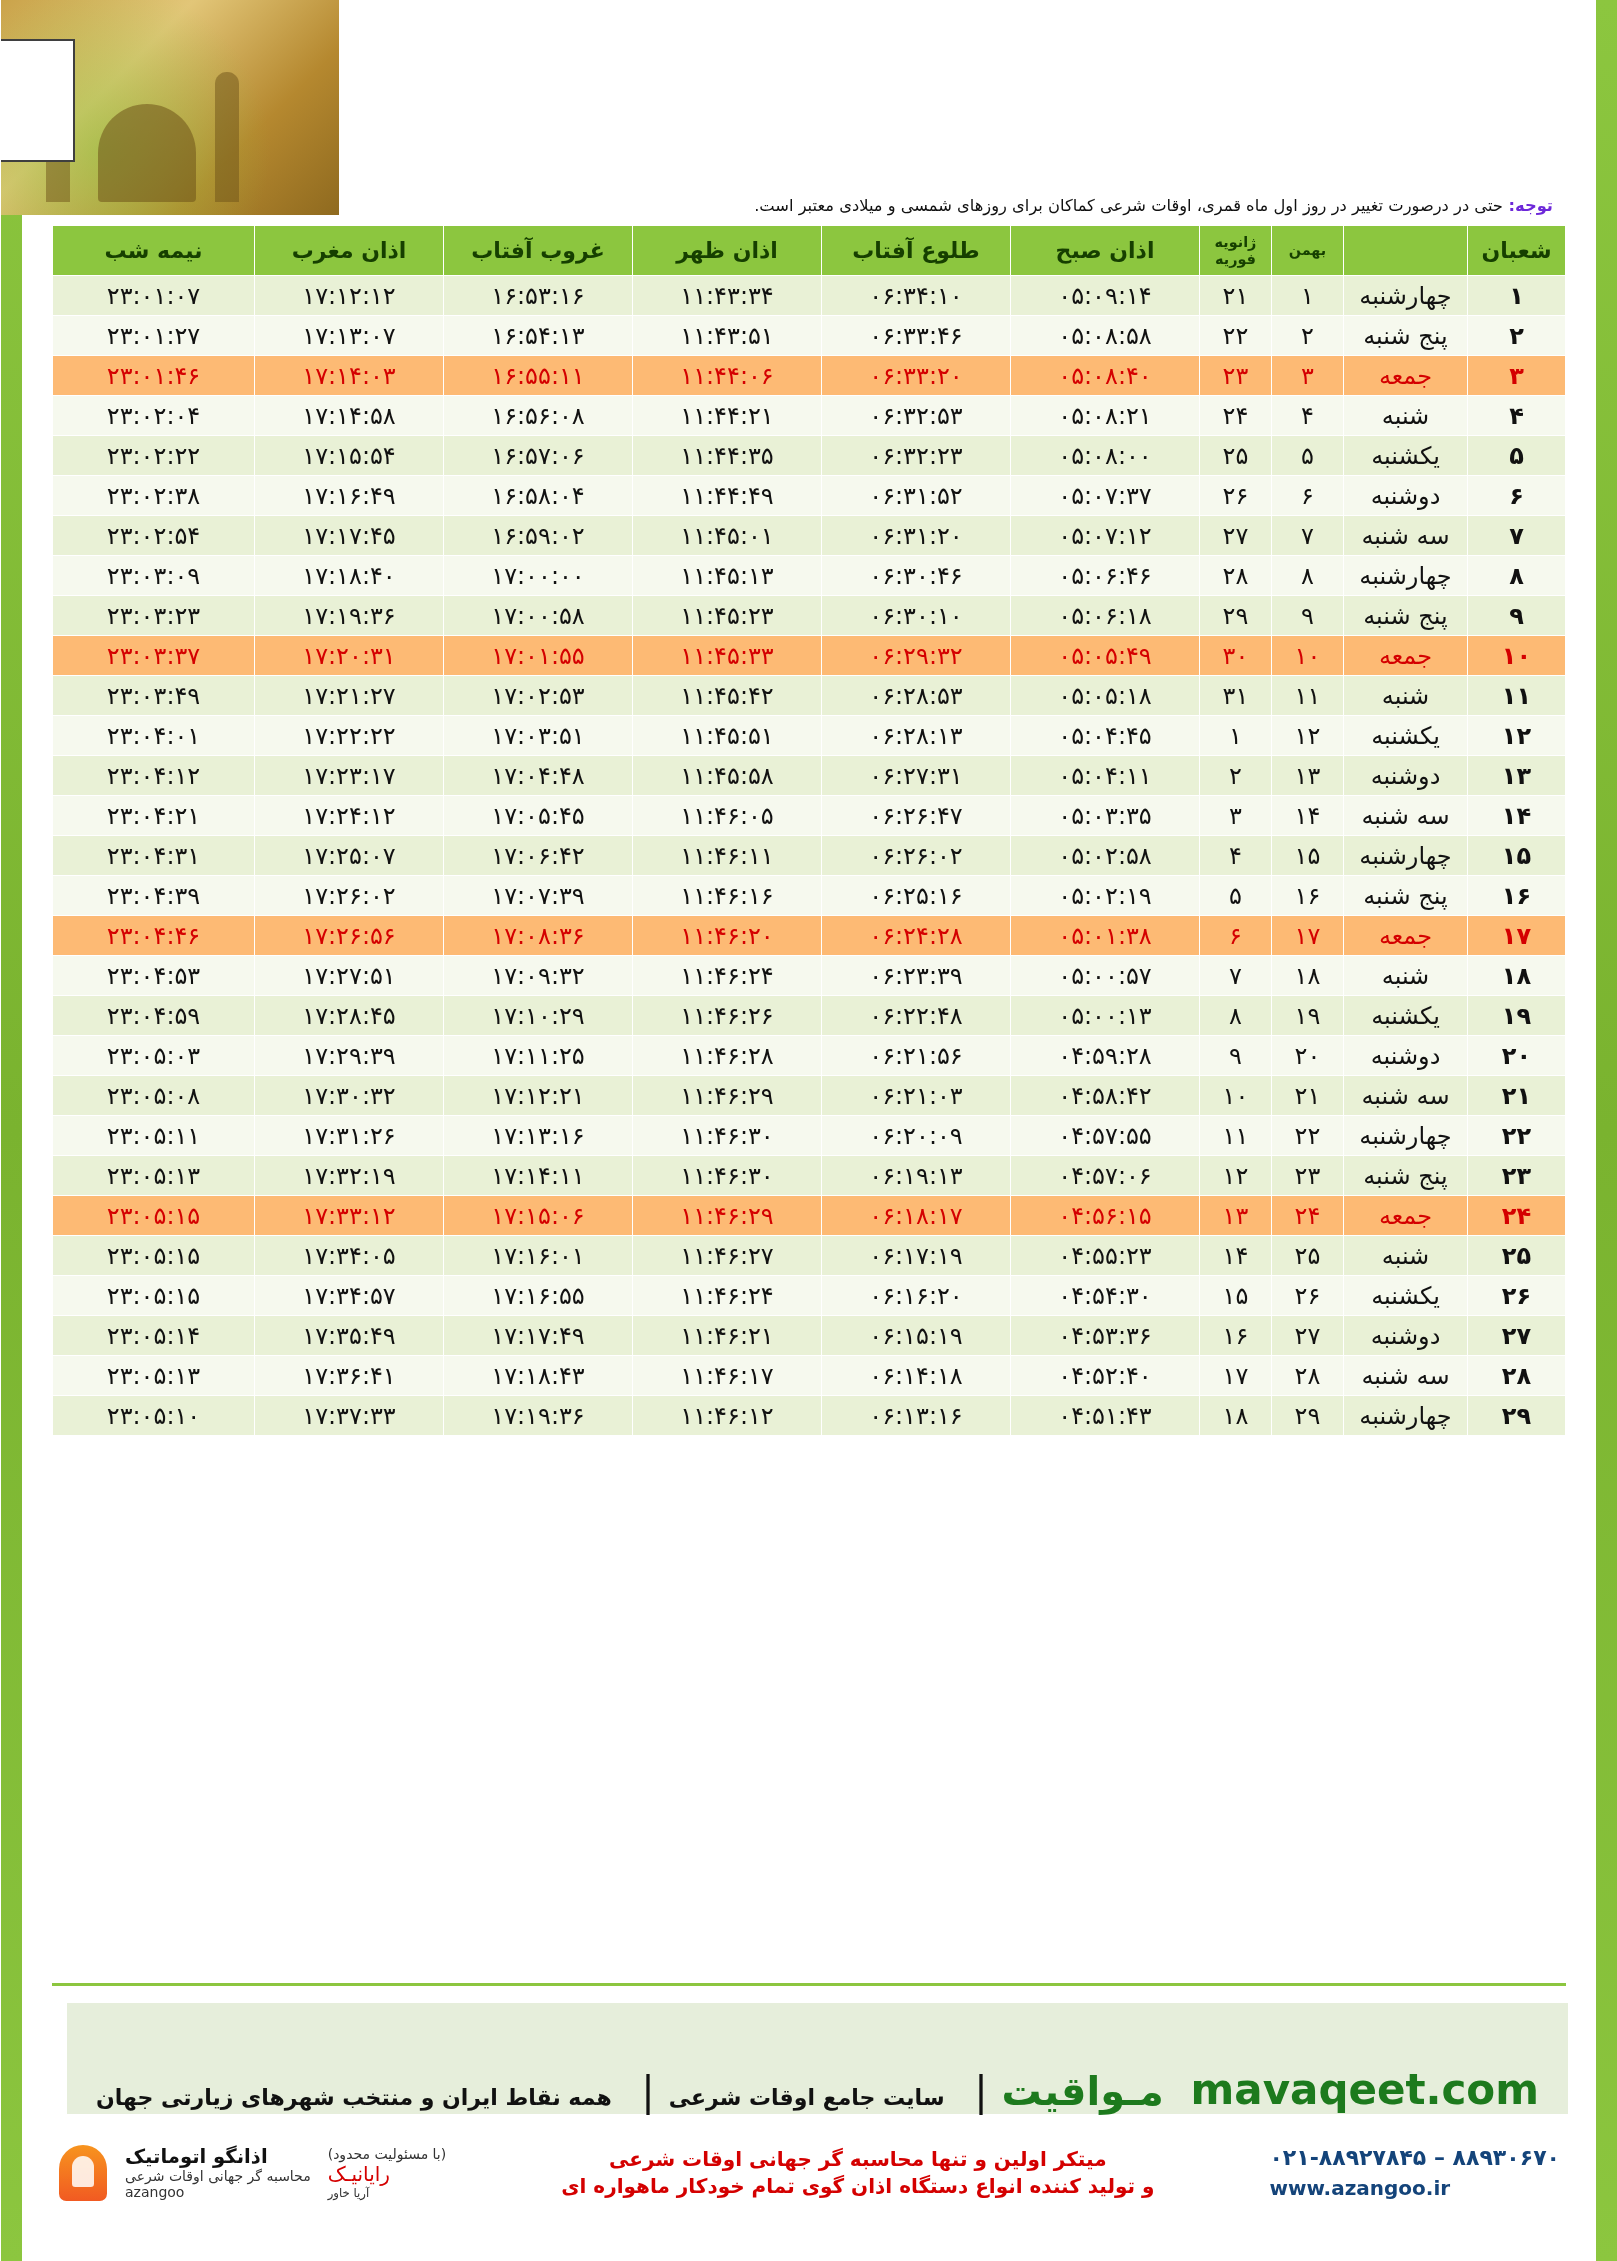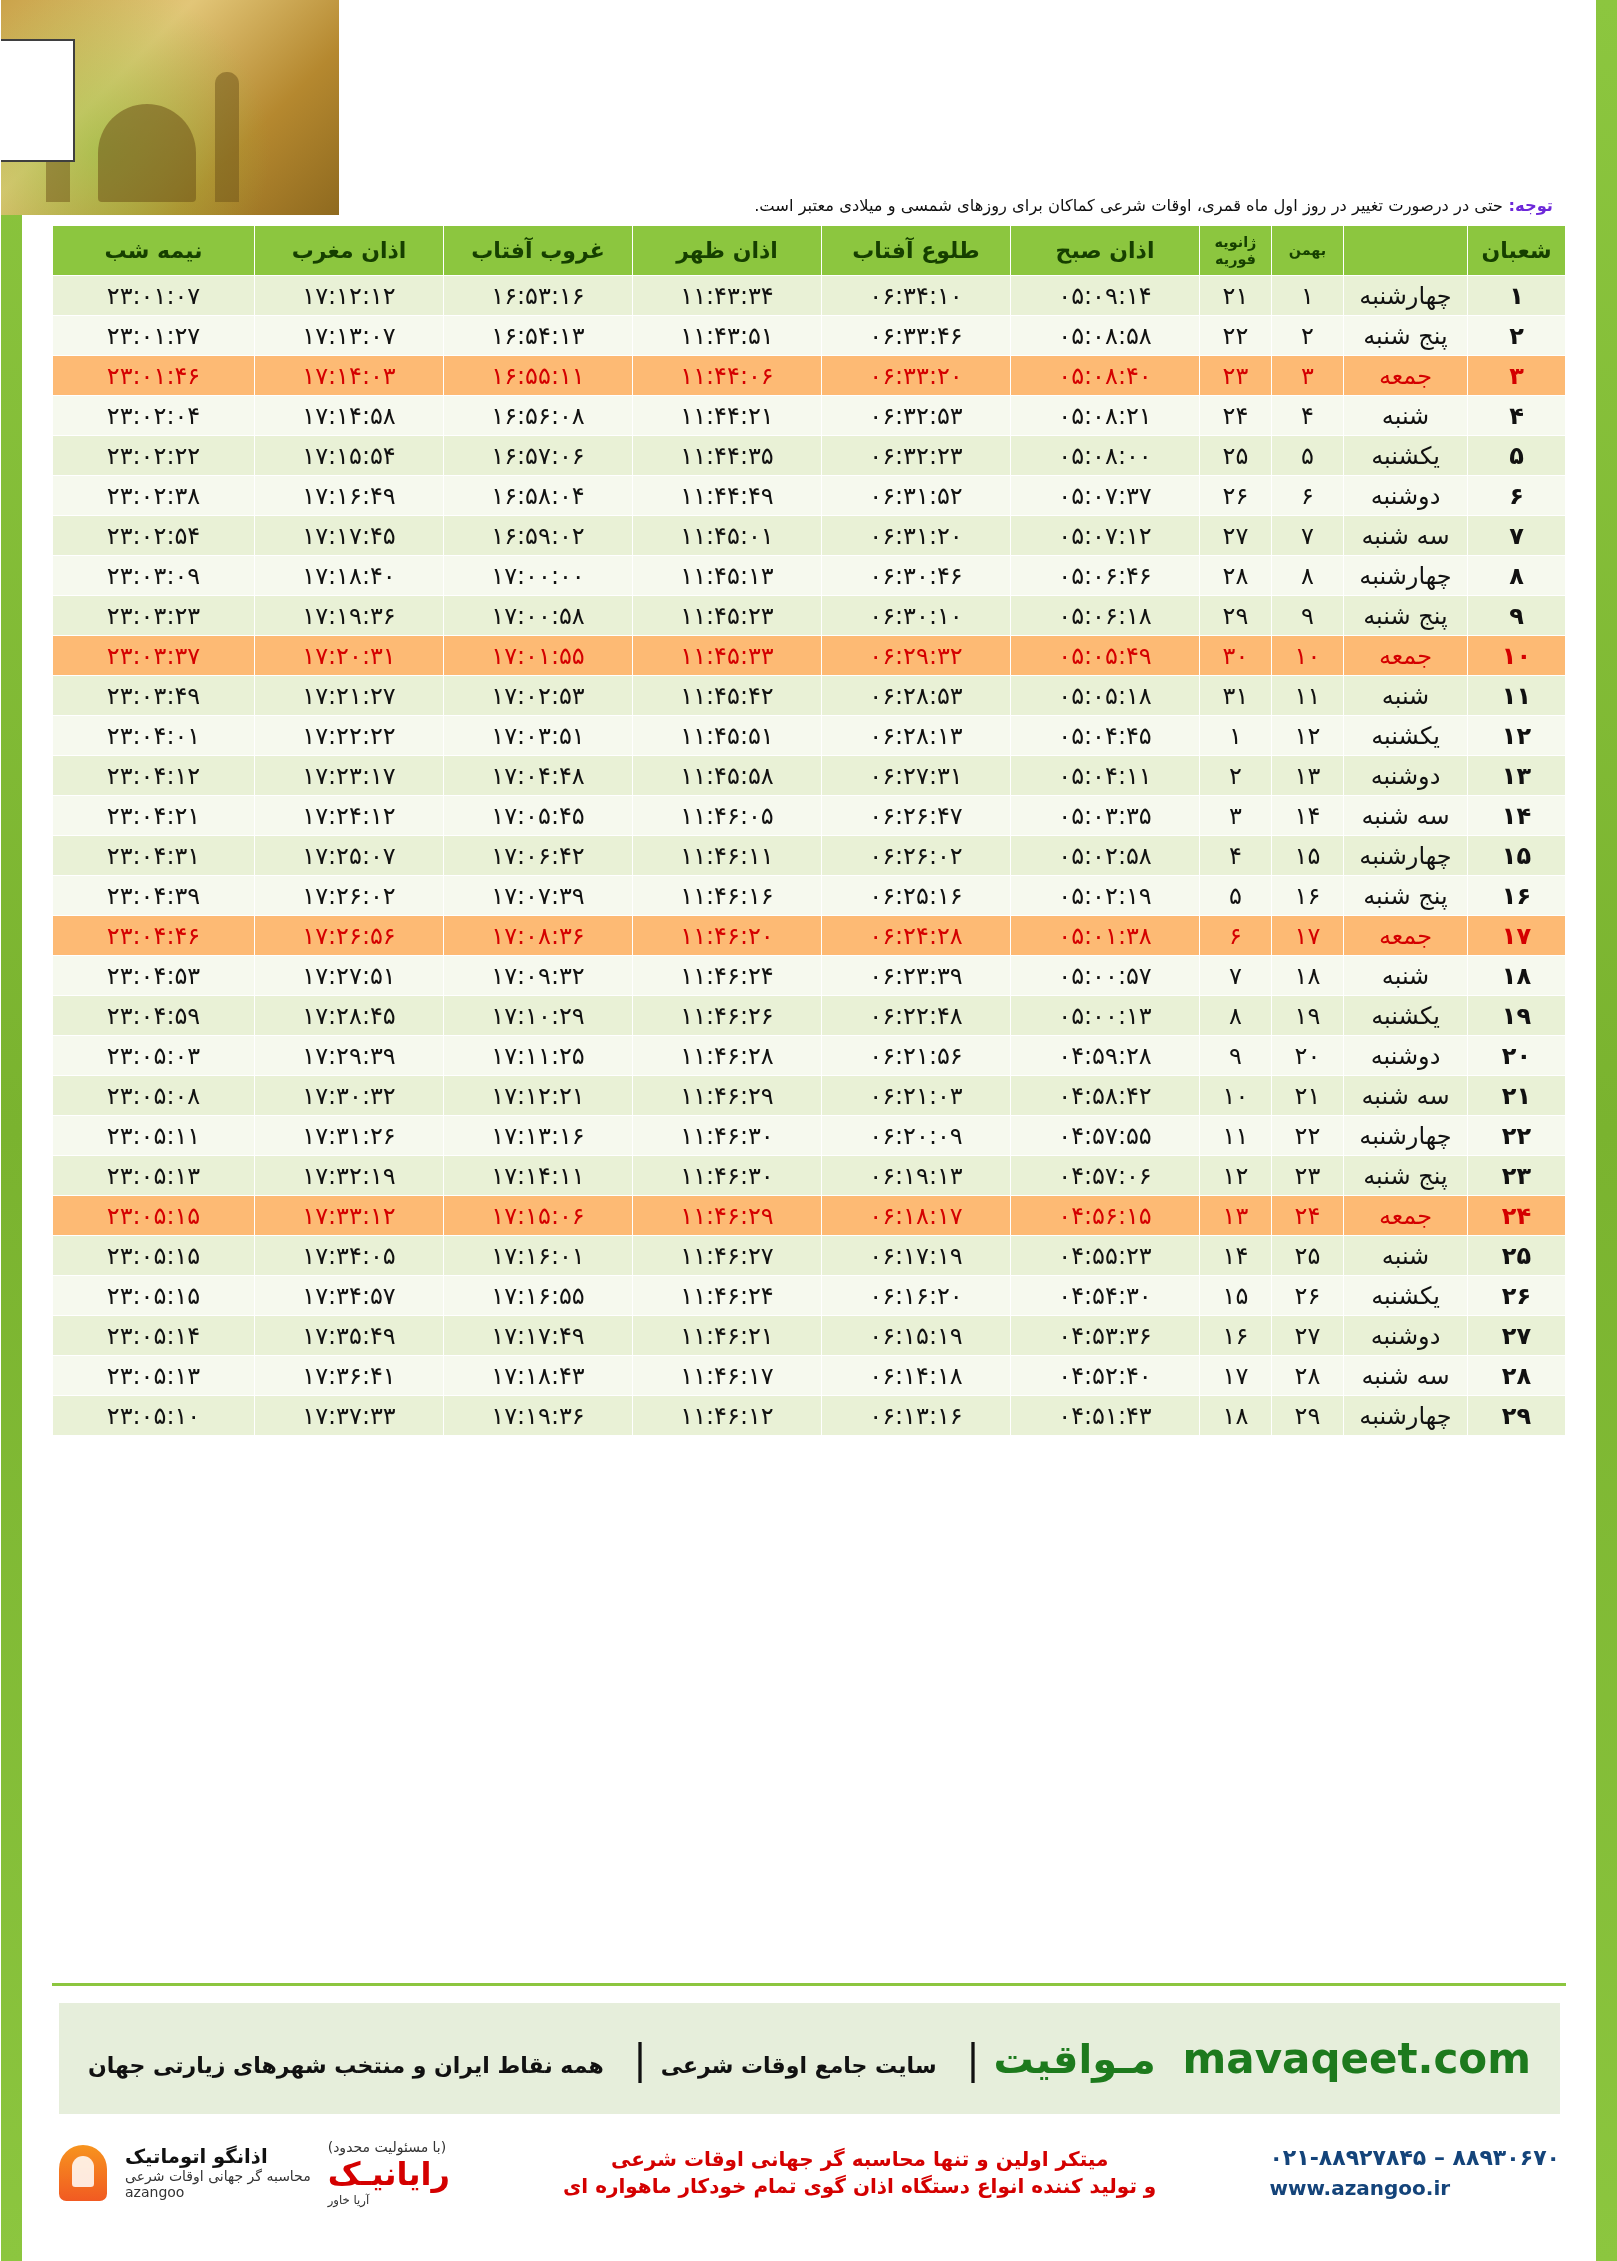--- a/index.html
+++ b/index.html
@@ -194,26 +194,26 @@
   
   .footer {
     position: absolute;
     left: 59px;
     top: 2003px;
     width: 1501px;
     height: 215px;
   }
   .footer-band {
     position: absolute;
-    top: 0; left: 0;
+    top: 0; left: 8px;
     width: 1501px;
     height: 111px;
     background: #e6eedb;
     display: flex;
-    align-items: center;
+    align-items: flex-end;
     justify-content: space-between;
     flex-direction: row-reverse;
     padding: 0 29px;
     direction: rtl;
   }
   .brand-fa {
     font-size: 40px;
     font-weight: bold;
     color: #1d7a1d;
     white-space: nowrap;
@@ -270,21 +270,21 @@
     background: #ffffff;
     border-radius: 13px 13px 3.9px 3.9px;
     opacity: .85;
   }
   .logo-azangoo .az-text {
     display: flex; flex-direction: column; align-items: flex-end;
   }
   .az-main { font-size: 19.6px; font-weight: bold; color: #111; }
   .az-sub  { font-size: 14px; color: #333; }
   .logo-rayanik { display: flex; flex-direction: column; align-items: flex-end; }
-  .ry-main { font-size: 32px; font-weight: bold; color: #111; }
+  .ry-main { font-size: 20px; font-weight: normal; color: #111; }
   .ry-main .ry-red { color: #d40000; }
   .ry-sub  { font-size: 11.7px; color: #333; }
   .foot-desc {
     text-align: center;
     direction: rtl;
     font-size: 20px;
     font-weight: bold;
     color: #d40000;
     line-height: 1.35;
     flex: 1;

